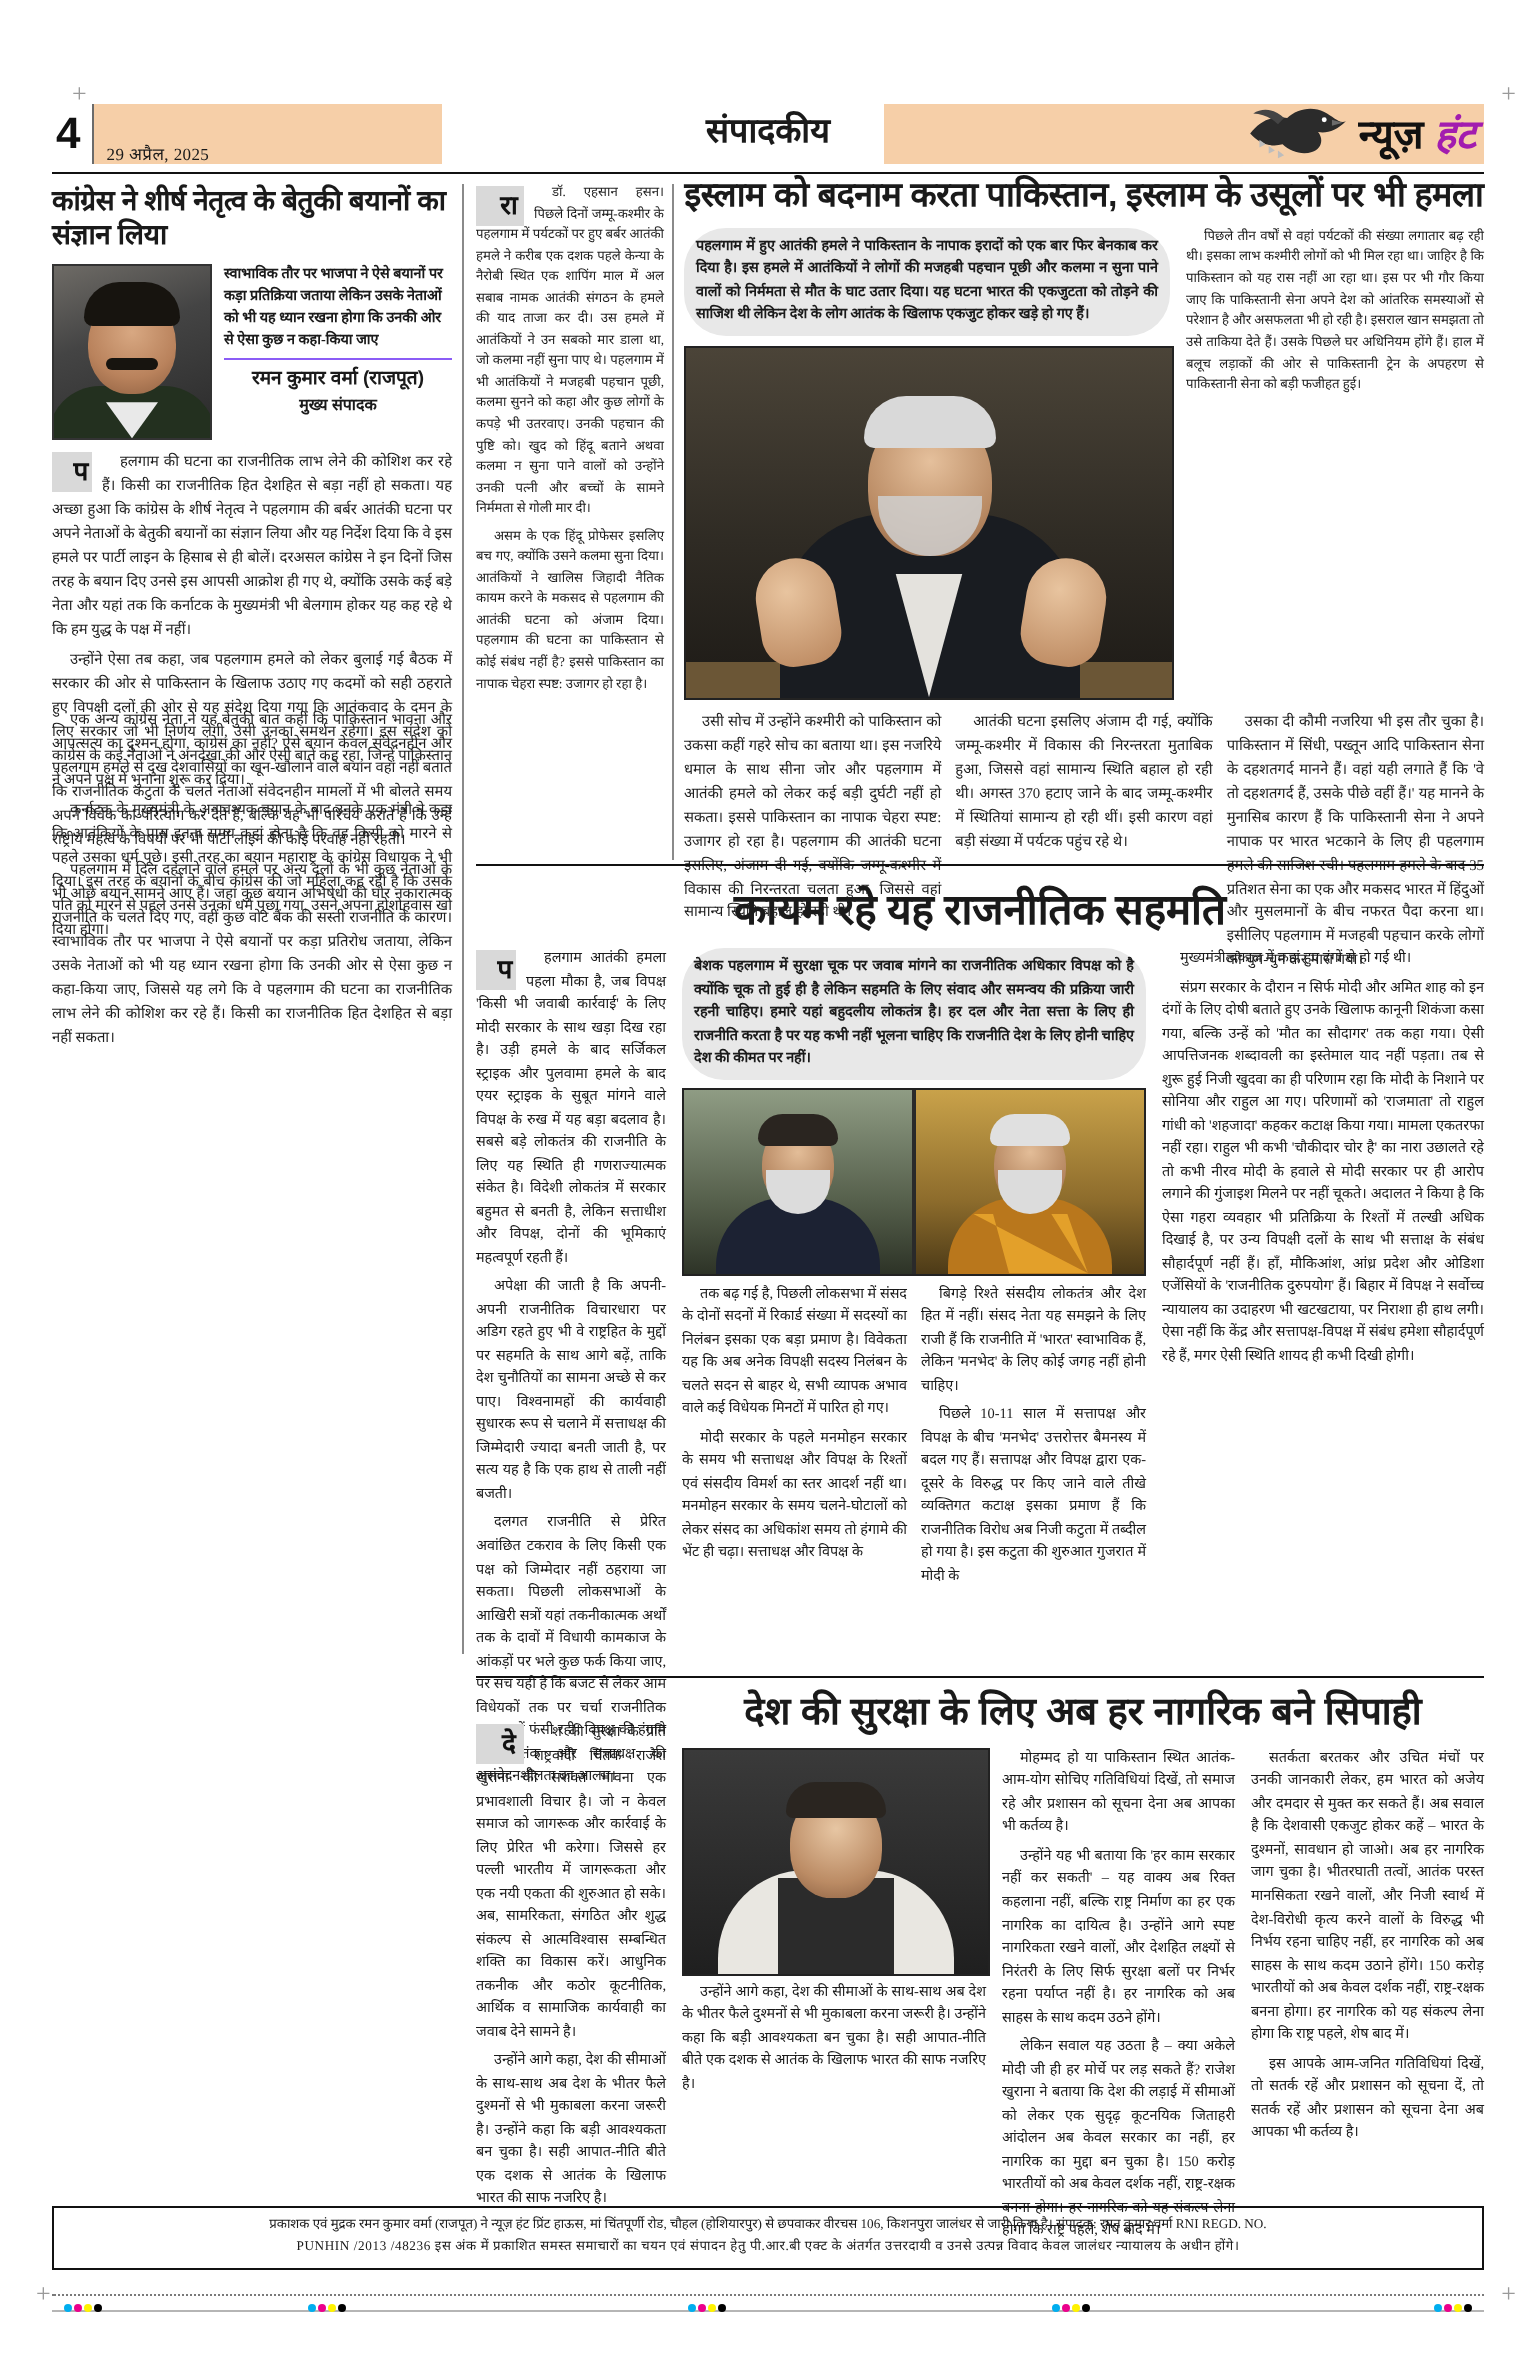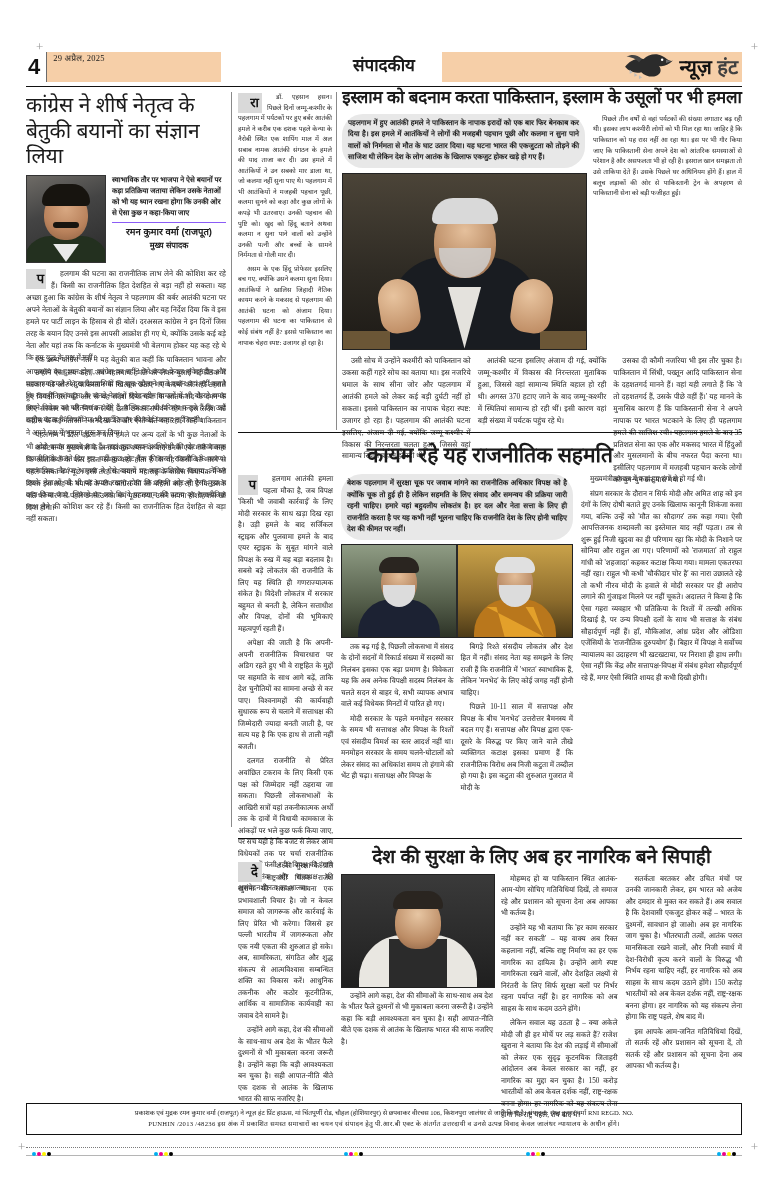--- a/index.html
+++ b/index.html
@@ -17,49 +17,49 @@
   .cm-tl{left:36px;top:40px;}
   .cm-tr{right:10px;top:40px;}
   .cm-bl{left:18px;bottom:34px;}
   .cm-br{right:10px;bottom:34px;}
 
   
   .masthead{position:absolute;left:26px;top:52px;width:716px;height:34px;}
   .mh-left{position:absolute;left:0;top:0;display:flex;align-items:stretch;height:30px;}
   .folio{font-family:"Liberation Sans","DejaVu Sans",sans-serif;font-weight:bold;font-size:22px;
          padding:0 6px 0 2px;display:flex;align-items:center;color:#111;}
-  .datebar{background:#f6cfa8;display:flex;align-items:flex-start;padding:0 8px 0 6px;
+  .datebar{background:#f6cfa8;display:flex;align-items:flex-end;padding:0 8px 0 6px;
            width:160px;border-left:1px solid #6b6b6b;}
   .datebar span{font-size:8.5px;letter-spacing:.2px;color:#1a1a1a;}
   .section-title{position:absolute;left:50%;top:1px;transform:translateX(-50%);
            font-family:Liberation Mono, monospace;font-weight:bold;font-size:17px;}
   .mh-right{position:absolute;right:0;top:0;height:30px;width:300px;background:#f6cfa8;}
   .logo-wrap{position:absolute;right:4px;top:-6px;height:40px;display:flex;align-items:center;gap:3px;}
   .logo-text{font-family:"Liberation Sans","DejaVu Sans",sans-serif;font-weight:bold;font-size:20px;color:#111;}
-  .logo-text .accent{color:#404040;}
+  .logo-text .accent{color:#a21caf;font-style:italic;}
   .eagle{width:54px;height:34px;}
 
   .rule-top{position:absolute;left:26px;top:86px;width:716px;border-top:1.6px solid #111;}
 
   
   .body-text{font-size:7.4px;line-height:1.62;text-align:justify;color:#1d1d1d;}
   .body-text p{margin:0 0 3px 0;text-indent:9px;}
 
   .dropcap{
     float:left;width:20px;height:20px;margin:1px 5px 0 0;
     background:#d9d9d9;border:none;
     font-family:"Liberation Sans","DejaVu Sans",sans-serif;
     font-weight:bold;font-size:13px;line-height:20px;text-align:center;color:#111;
   }
   .dropcap.wide{width:24px;}
 
   
   .colA{position:absolute;left:26px;top:92px;width:200px;}
-  .hl-A{font-family:"Liberation Sans","DejaVu Sans",sans-serif;font-weight:normal;
-        font-size:21px;line-height:1.22;letter-spacing:-.2px;margin:0 0 6px 0;}
+  .hl-A{font-family:"Liberation Sans","DejaVu Sans",sans-serif;font-weight:bold;
+        font-size:14px;line-height:1.22;letter-spacing:-.2px;margin:0 0 6px 0;}
   .editor-block{display:flex;gap:6px;margin-bottom:5px;}
   .photo{background:linear-gradient(160deg,#6e6b66 0%,#444 40%,#2a2a2a 100%);
          border:1px solid #333;position:relative;overflow:hidden;}
   .photoA{width:78px;height:86px;flex:0 0 78px;}
   .face{position:absolute;left:50%;top:14px;transform:translateX(-50%);
         width:44px;height:50px;border-radius:50% 50% 46% 46%;
         background:radial-gradient(circle at 50% 38%,#d8a882 0%,#b9825c 60%,#8d5f40 100%);}
   .hair{position:absolute;left:50%;top:8px;transform:translateX(-50%);
         width:48px;height:22px;border-radius:24px 24px 6px 6px;background:#17140f;}
   .tash{position:absolute;left:50%;top:46px;transform:translateX(-50%);

